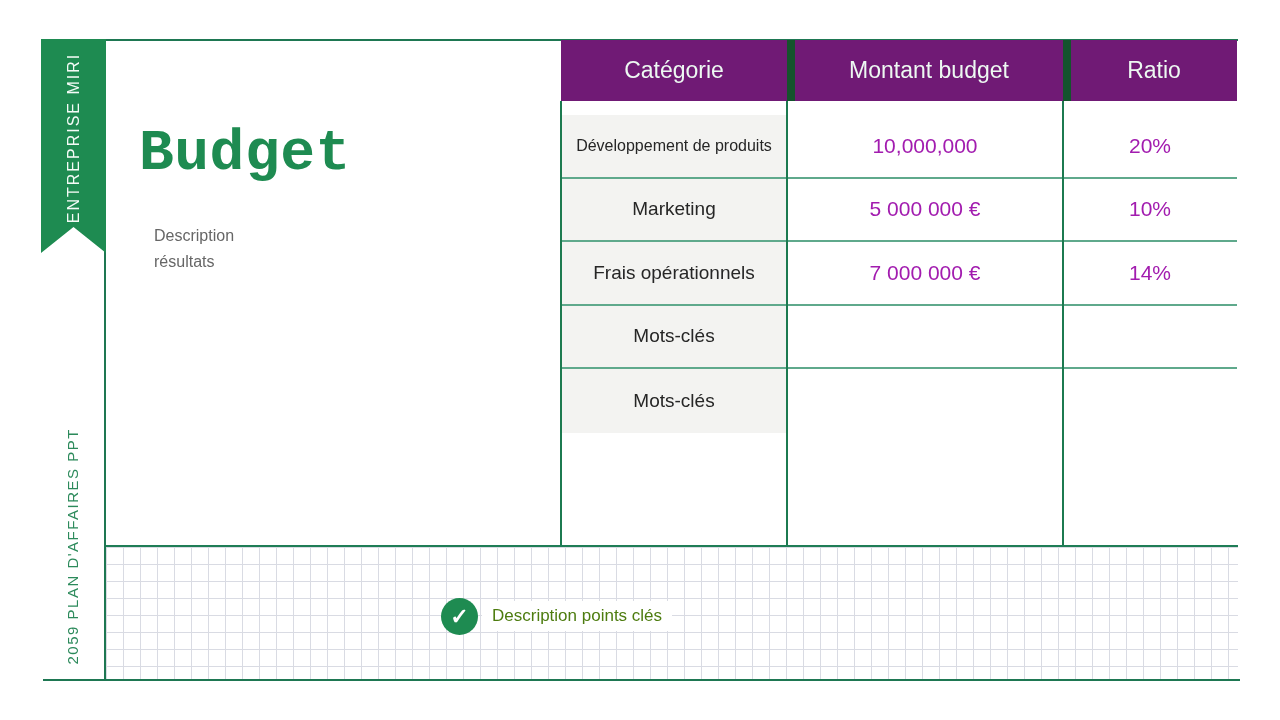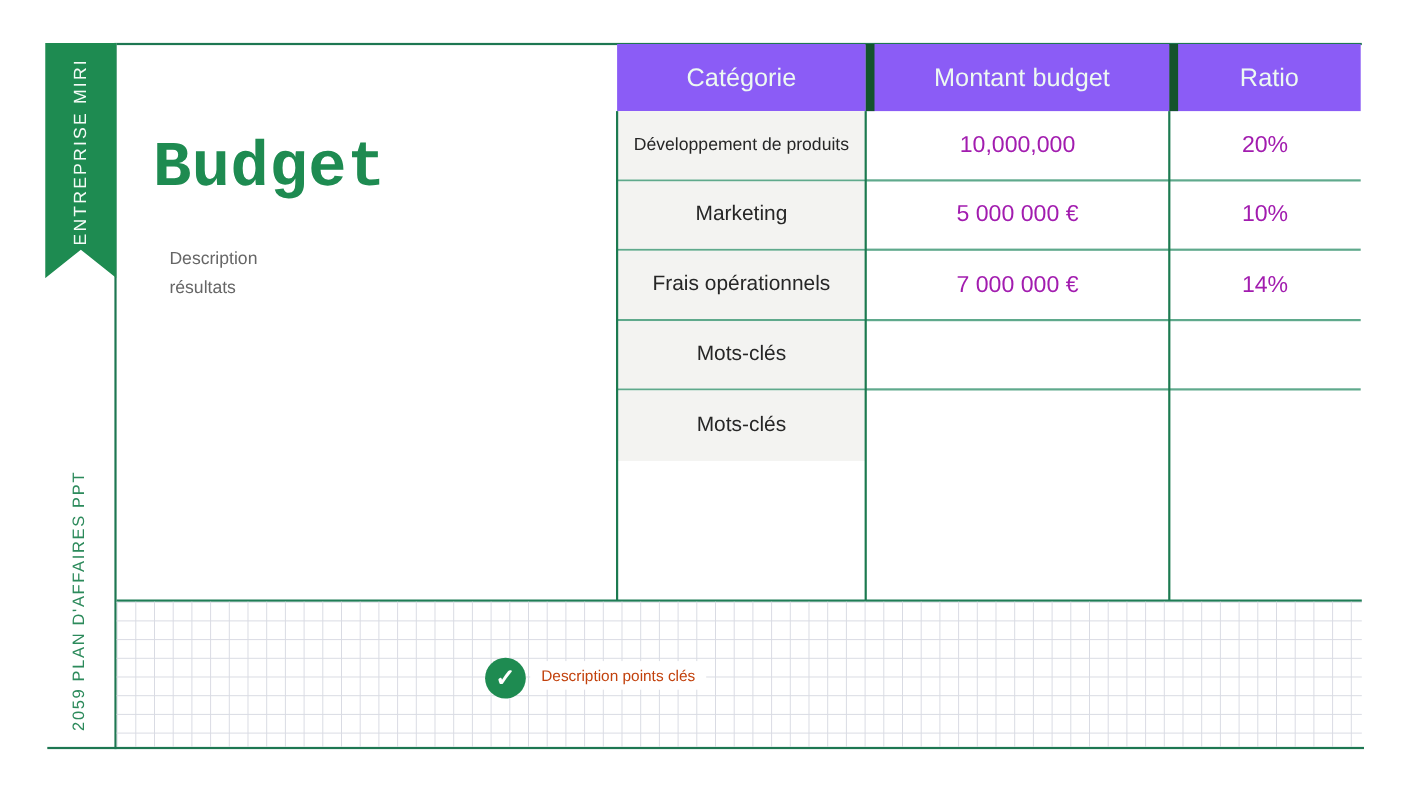--- a/index.html
+++ b/index.html
@@ -39,26 +39,26 @@
     transform:rotate(-90deg); color:#2c8a5b; font-size:15px; letter-spacing:1.5px;
     white-space:nowrap;
   }
 
   
   .thead {
     position:absolute; left:561px; top:40px; width:676px; height:61px;
     display:grid; grid-template-columns:226px 276px 174px;
   }
   .hcell {
-    background:#8b5cf6; color:#edf9f2; display:flex; align-items:center;
+    background:#701a75; color:#edf9f2; display:flex; align-items:center;
     justify-content:center; font-size:23px; box-sizing:border-box;
   }
   .hcell + .hcell { border-left:8px solid #14532d; }
 
-  .tbody { position:absolute; left:561px; top:101px; width:676px; height:332px; }
+  .tbody { position:absolute; left:561px; top:115px; width:676px; height:332px; }
   .trow {
     display:grid; grid-template-columns:226px 276px 174px; height:63.5px;
     border-bottom:2px solid #5fa98c; box-sizing:border-box;
   }
   .trow:last-child { border-bottom:none; }
   .cell { display:flex; align-items:center; justify-content:center; color:#a21caf; }
   .cell.cat { background:#f3f3f1; font-size:19px; color:#262626; }
   .trow.first .cell.cat { font-size:16px; }
   .cell.amt, .cell.ratio { font-size:21px; }
 
@@ -75,21 +75,21 @@
     background-size:17px 17px;
   }
   .check-badge {
     position:absolute; left:441px; top:598px; width:37px; height:37px;
     border-radius:50%; background:#1e8b51; color:#ffffff;
     display:flex; align-items:center; justify-content:center;
     font-size:22px; font-weight:bold;
   }
   .check-label {
     position:absolute; left:482px; top:601px; background:#ffffff;
-    padding:5px 10px; font-size:14px; color:#c2410c; white-space:nowrap;
+    padding:5px 10px; font-size:17px; color:#4d7c0f; white-space:nowrap;
   }
 </style>
 </head>
 <body>
 
 <div class="slide">
 
   <div class="hline h-top"></div>
   <div class="vline v-left"></div>
   <div class="hline h-bottom"></div>

